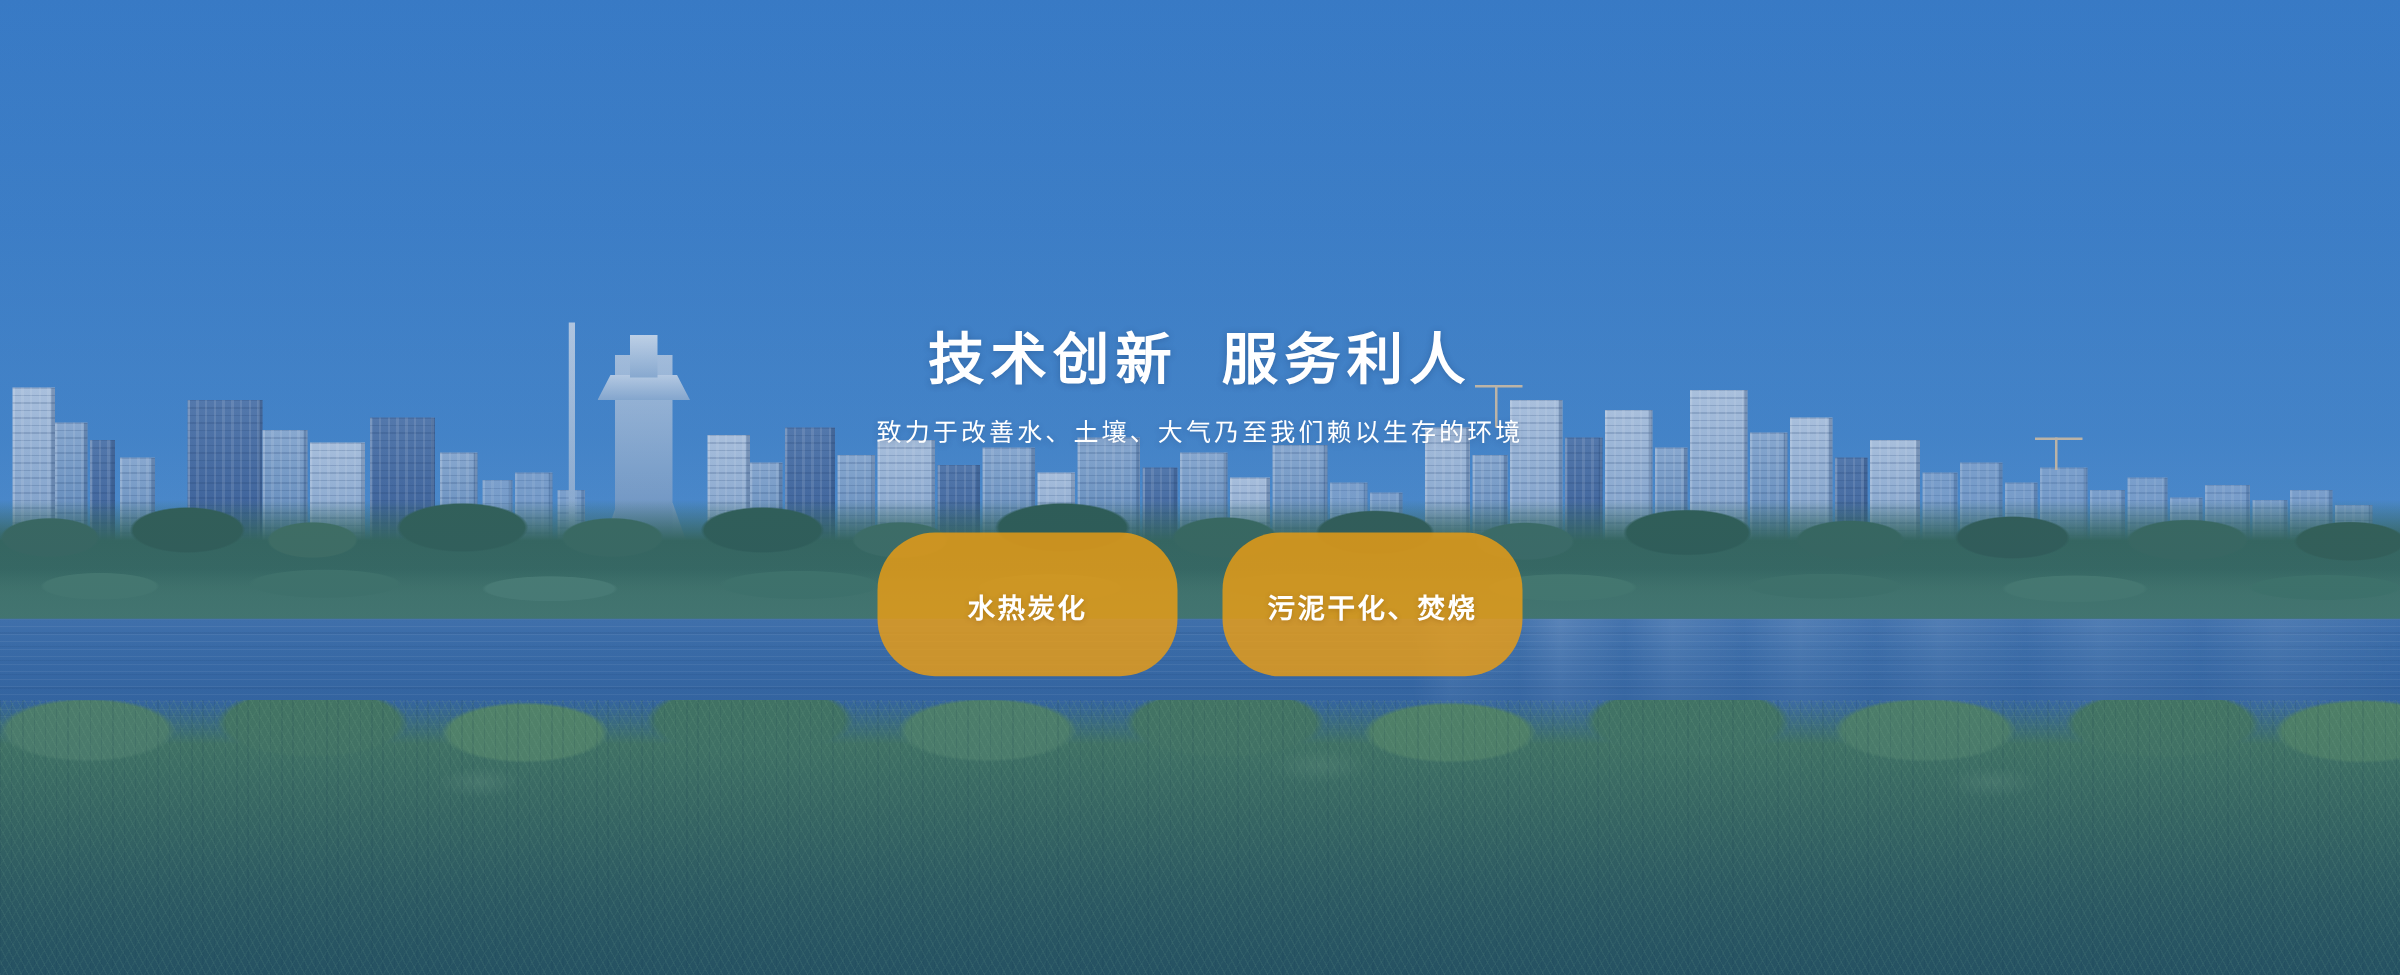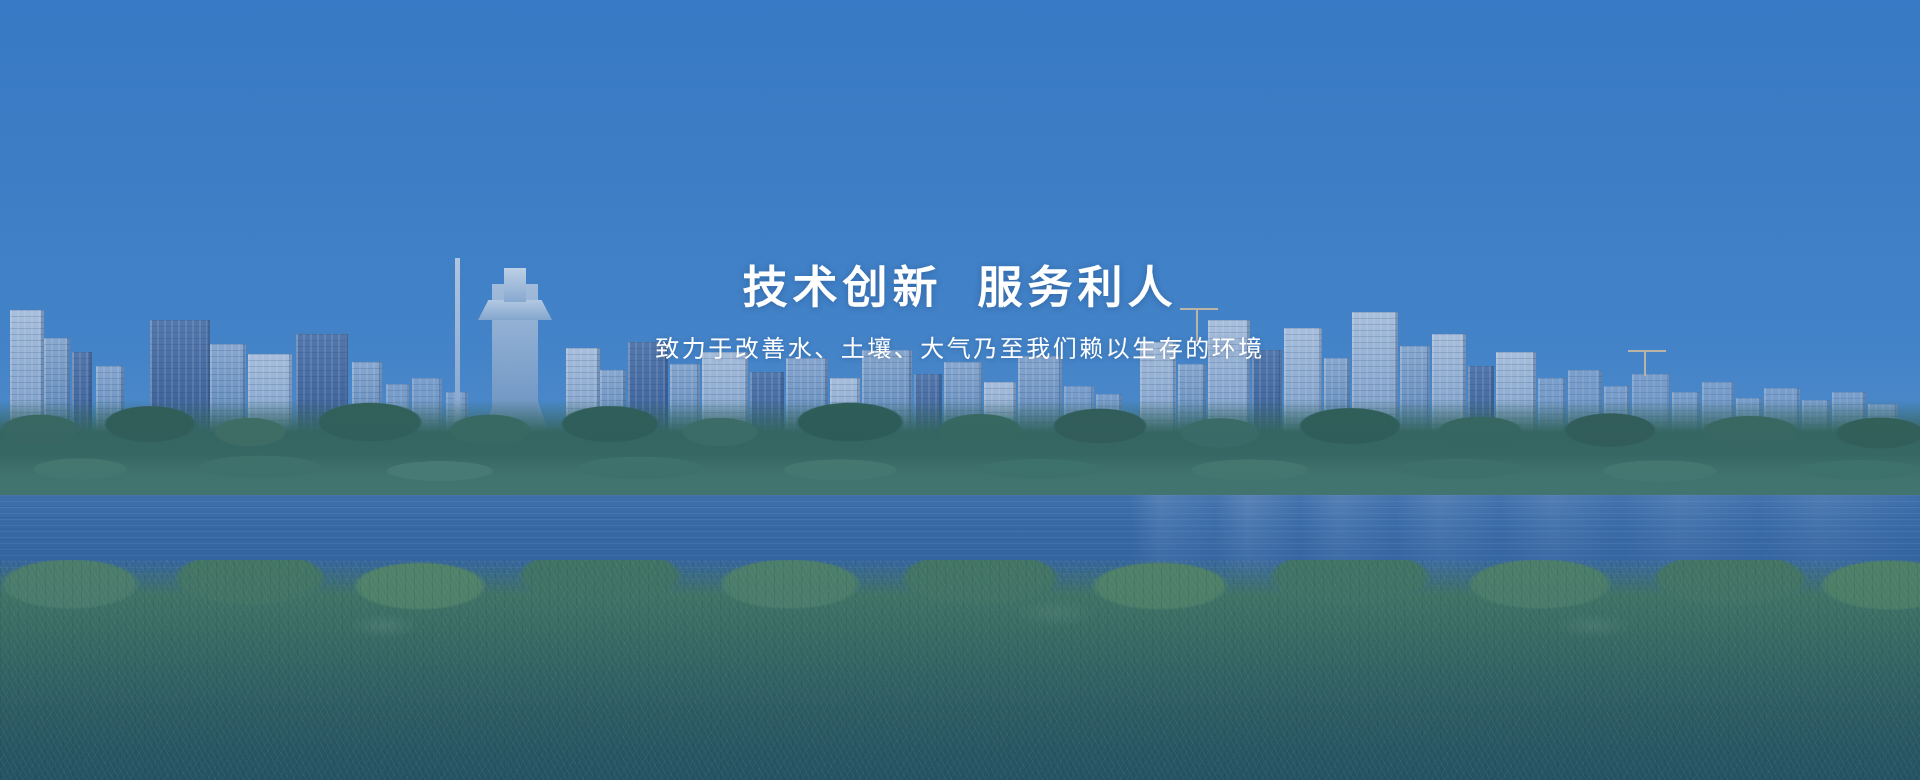--- a/index.html
+++ b/index.html
@@ -189,21 +189,21 @@
   }
   .title{
     margin-top:265px;
     font-size:45px; font-weight:700; color:#ffffff;
     letter-spacing:5px; line-height:1;
     text-shadow:0 1px 6px rgba(20,50,95,.32);
     white-space:pre;
   }
   .subtitle{
     margin-top:27px;
-    font-size:24px; font-weight:400; color:#ffffff;
+    font-size:20px; font-weight:400; color:#ffffff;
     letter-spacing:2.5px; line-height:1;
     text-shadow:0 1px 5px rgba(20,50,95,.30);
     white-space:pre;
   }
 
   .pills{
     margin-top:69px;
     display:flex; gap:36px;
   }
   .pill{
@@ -306,16 +306,18 @@
 
     <div class="tint"></div>
   </div>
 
   <div class="content">
     <h1 class="title">技术创新  服务利人</h1>
 
     <p class="subtitle">致力于改善水、土壤、大气乃至我们赖以生存的环境</p>
 
     <div class="pills">
+      <div class="pill">水热炭化</div>
+      <div class="pill">污泥干化、焚烧</div>
     </div>
   </div>
 
 </div>
 
 </body></html>

